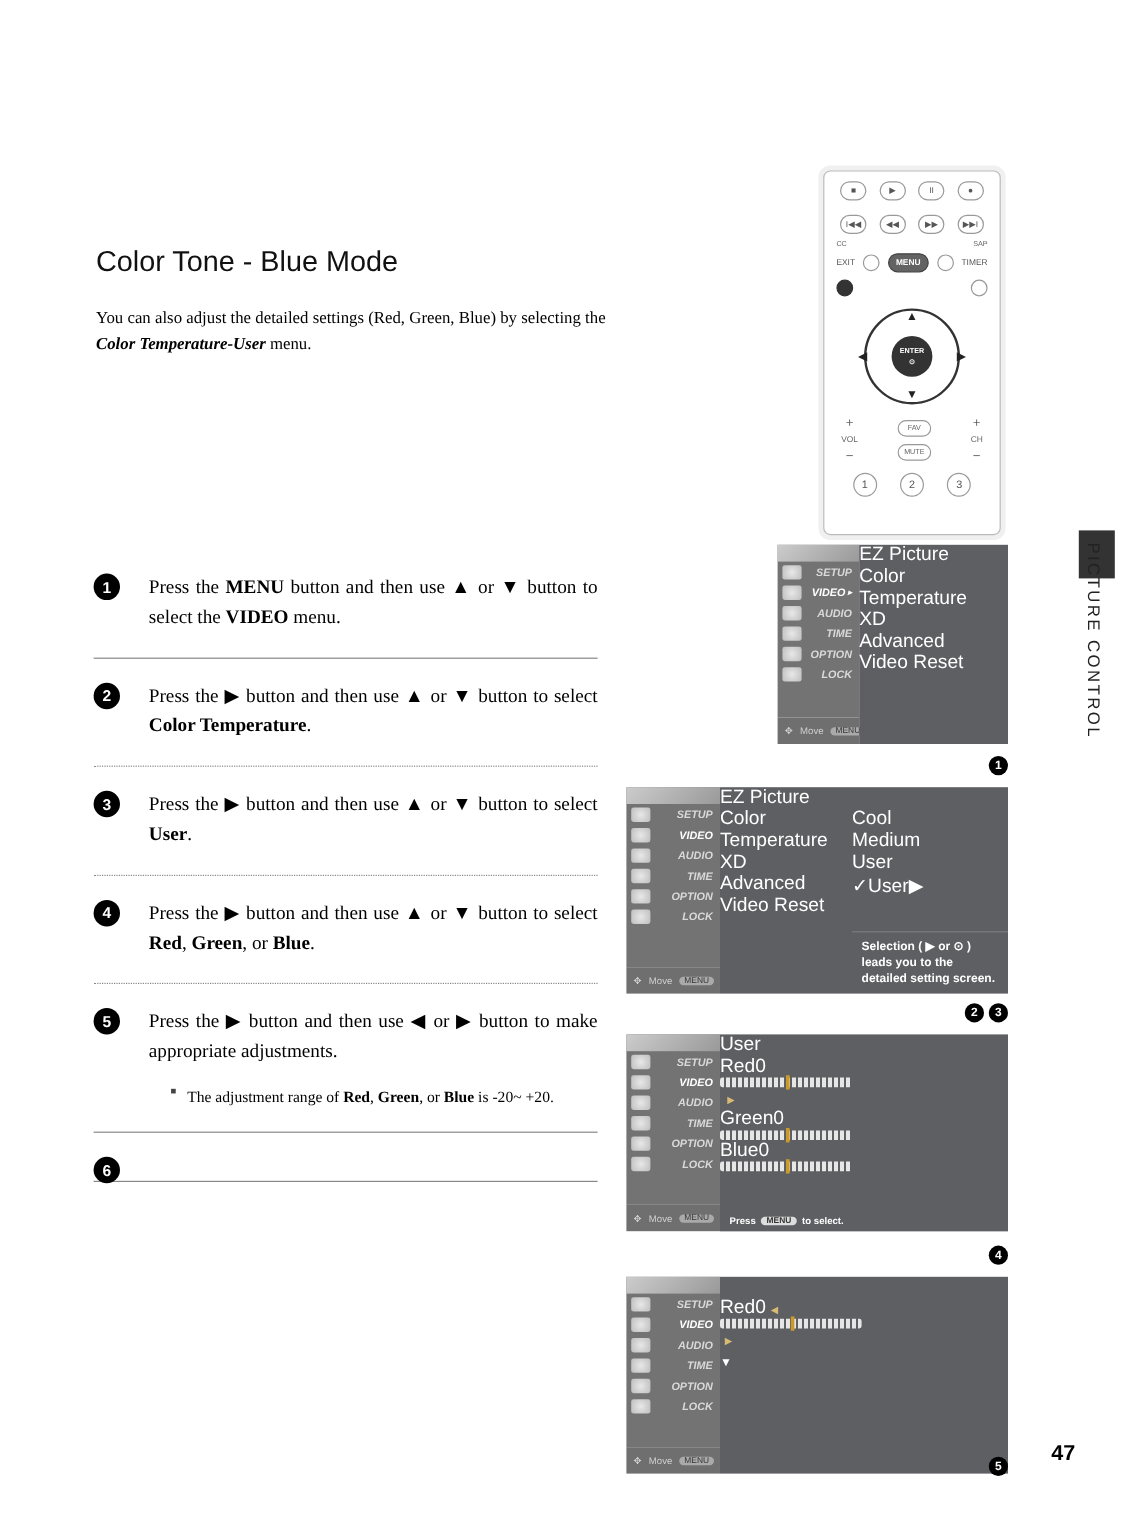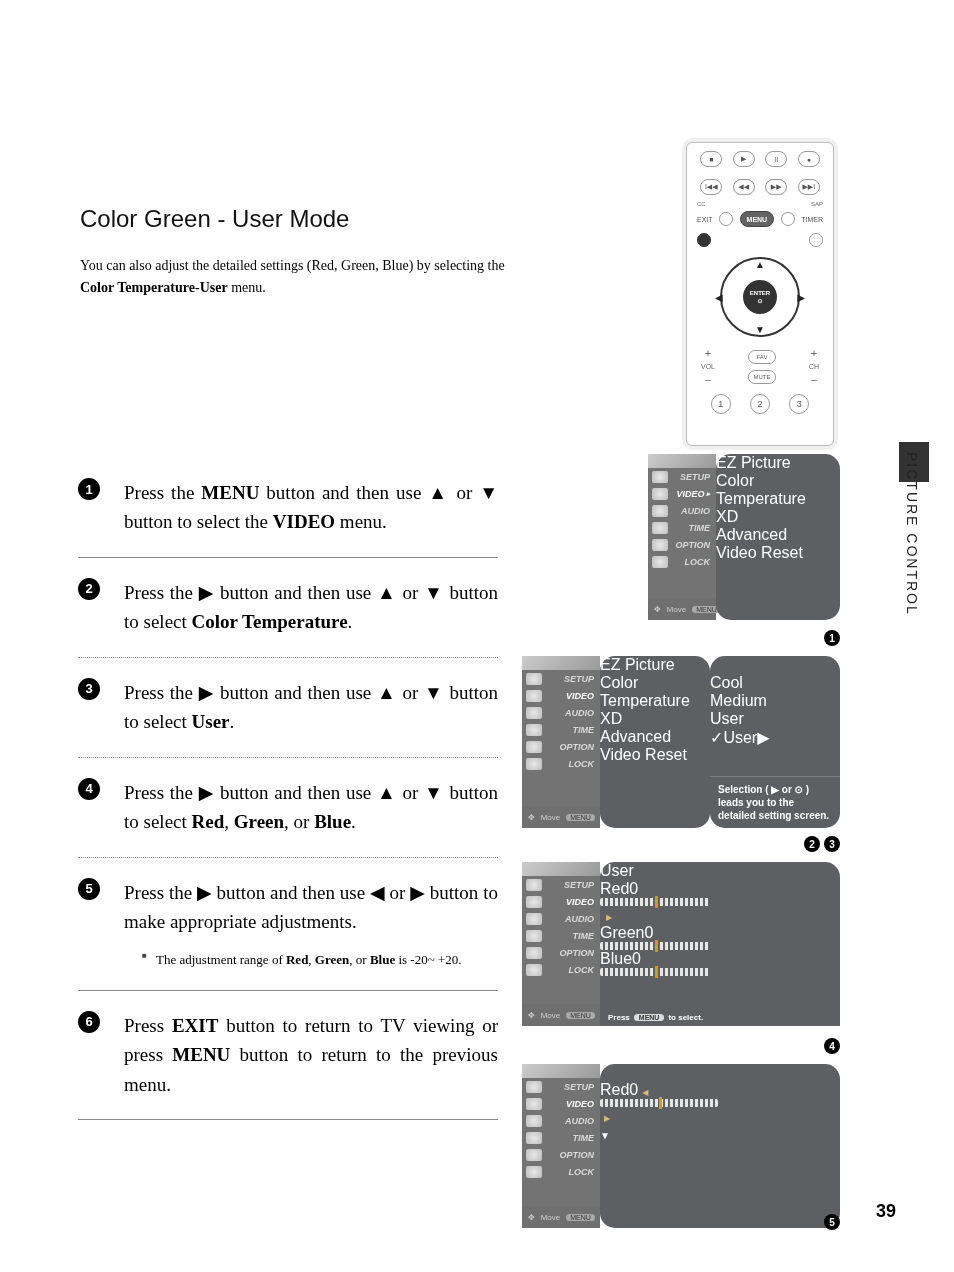--- a/index.html
+++ b/index.html
@@ -5,29 +5,29 @@
   * { box-sizing: border-box; }
   html, body { margin: 0; padding: 0; }
   body { width: 954px; height: 1272px; background: #fff; position: relative; font-family: Georgia, "Times New Roman", serif; color: #000; }
 
   .page { position: absolute; inset: 0; padding: 60px 60px 60px 60px; }
 
   
   .heading { position: absolute; left: 80px; top: 205px; }
   .heading h1 { font-family: "Trebuchet MS", Arial, sans-serif; font-weight: 400; font-size: 24px; margin: 0 0 22px 0; color: #111; }
   .intro { font-size: 14px; line-height: 1.6; max-width: 430px; }
-  .intro b { font-weight: 700; }
+  .intro b { font-weight: 700; font-style: italic; }
 
   
   .steps { position: absolute; left: 78px; top: 468px; width: 420px; }
   .step { position: relative; padding: 10px 0 10px 46px; }
   .hr-solid { border: none; border-top: 1px solid #888; margin: 10px 0; }
   .hr-dot   { border: none; border-top: 1px dotted #888; margin: 10px 0; }
   .badge { position: absolute; left: 0; top: 10px; width: 22px; height: 22px; border-radius: 50%; background: #000; color: #fff; font-family: Arial, sans-serif; font-weight: 700; font-size: 13px; display: flex; align-items: center; justify-content: center; }
-  .step p { margin: 0; font-size: 19px; line-height: 1.55; text-align: justify; }
+  .step p { margin: 0; font-size: 16px; line-height: 1.55; text-align: justify; }
   .step p b { font-weight: 700; }
   .note { margin: 14px 0 0 18px; font-size: 13px; line-height: 1.5; position: relative; padding-left: 14px; }
   .note::before { content: "■"; position: absolute; left: 0; top: 0; font-size: 8px; color: #444; }
 
   
   .remote { position: absolute; left: 686px; top: 142px; width: 148px; height: 304px; background: #fff; border: 1px solid #bbb; border-radius: 6px; box-shadow: 0 0 0 4px #f0f0f0; }
   .remote .row-round { display: flex; justify-content: space-around; padding: 8px 8px 4px 8px; }
   .remote .rbtn { width: 22px; height: 16px; border-radius: 10px; background: #fff; border: 1px solid #999; font-size: 7px; color: #555; display: flex; align-items: center; justify-content: center; font-family: Arial, sans-serif; }
   .remote .row2 { display: flex; justify-content: space-between; align-items: center; padding: 0 10px; margin-top: 4px; font-size: 7px; color: #555; font-family: Arial, sans-serif; }
   .menu-pill { width: 34px; height: 16px; border-radius: 10px; background: #636363; color: #fff; border: 1px solid #444; font-size: 7px; font-weight: 700; display: flex; align-items: center; justify-content: center; }
@@ -65,32 +65,32 @@
   .slider { height: 8px; width: 110px; background: repeating-linear-gradient(90deg,#e6e6e6 0 3px,#5e5f63 3px 5px); position: relative; border-radius: 2px; }
   .slider .knob { position: absolute; left: 50%; top: -2px; width: 3px; height: 12px; background: #cc9a2a; }
 
   .side-tab { position: absolute; right: 34px; top: 452px; writing-mode: vertical-rl; font-family: "Trebuchet MS", Arial, sans-serif; font-size: 14px; letter-spacing: 2px; color: #222; }
   .side-block { position: absolute; right: 25px; top: 442px; width: 30px; height: 40px; background: #333; }
 
   .page-num { position: absolute; right: 58px; bottom: 50px; font-family: Arial, sans-serif; font-size: 18px; font-weight: 700; }
 
   .osd-wrapper { display:flex; }
   .osd-left { display:flex; flex-direction:column; }
-  .osd-right-col { background:#5e5f63; color:#fff; flex:1; display:flex; flex-direction:column;border-radius:15px; }
+  .osd-right-col { background:#5e5f63; color:#fff; flex:1; display:flex; flex-direction:column; }
   .footmsg { font-size:8px; font-weight:700; color:#fff; padding:4px 8px; background:#5e5f63; display:flex; align-items:center; gap:4px; }
   .footmsg .mp { background:#ddd; color:#333; border-radius:6px; padding:0 5px; font-size:7px; }
   .hinttxt { font-size:10px; font-weight:700; color:#fff; padding:6px 8px; line-height:1.3; }
 </style>
 </head>
 <body>
 
 <div class="page">
 
   <div class="heading">
-    <h1>Color Green - User Mode</h1>
+    <h1>Color Tone - Blue Mode</h1>
     <div class="intro">
       <span>You can also adjust the detailed settings (Red, Green, Blue) by selecting the </span><b>Color Temperature-User</b><span> menu.</span>
     </div>
   </div>
 
   <div class="steps">
     <div class="step">
       <div class="badge">1</div>
       <p><span>Press the </span><b>MENU</b><span> button and then use ▲ or ▼ button to select the </span><b>VIDEO</b><span> menu.</span></p>
     </div>
@@ -113,21 +113,20 @@
     <div class="step">
       <div class="badge">5</div>
       <p><span>Press the ▶ button and then use ◀ or ▶ button to make appropriate adjustments.</span></p>
       <div class="note">
         <span>The adjustment range of </span><b>Red</b><span>, </span><b>Green</b><span>, or </span><b>Blue</b><span> is  -20~ +20.</span>
       </div>
     </div>
     <hr class="hr-solid">
     <div class="step">
       <div class="badge">6</div>
-      <p><span>Press </span><b>EXIT</b><span> button to return to TV viewing or press </span><b>MENU</b><span> button to return to the previous menu.</span></p>
     </div>
     <hr class="hr-solid">
   </div>
 
   <div class="remote">
     <div class="row-round">
       <div class="rbtn">■</div>
       <div class="rbtn">▶</div>
       <div class="rbtn">II</div>
       <div class="rbtn">●</div>
@@ -408,14 +407,14 @@
         <div class="ob-item"><span style="font-size:10px;">▼</span></div>
         <div style="flex:1;"></div>
       </div>
     </div>
   </div>
   <div class="marker" style="left:824px; top:1214px;">5</div>
 
   <div class="side-block"></div>
   <div class="side-tab">PICTURE CONTROL</div>
 
-  <div class="page-num">39</div>
+  <div class="page-num">47</div>
 </div>
 
 </body></html>

